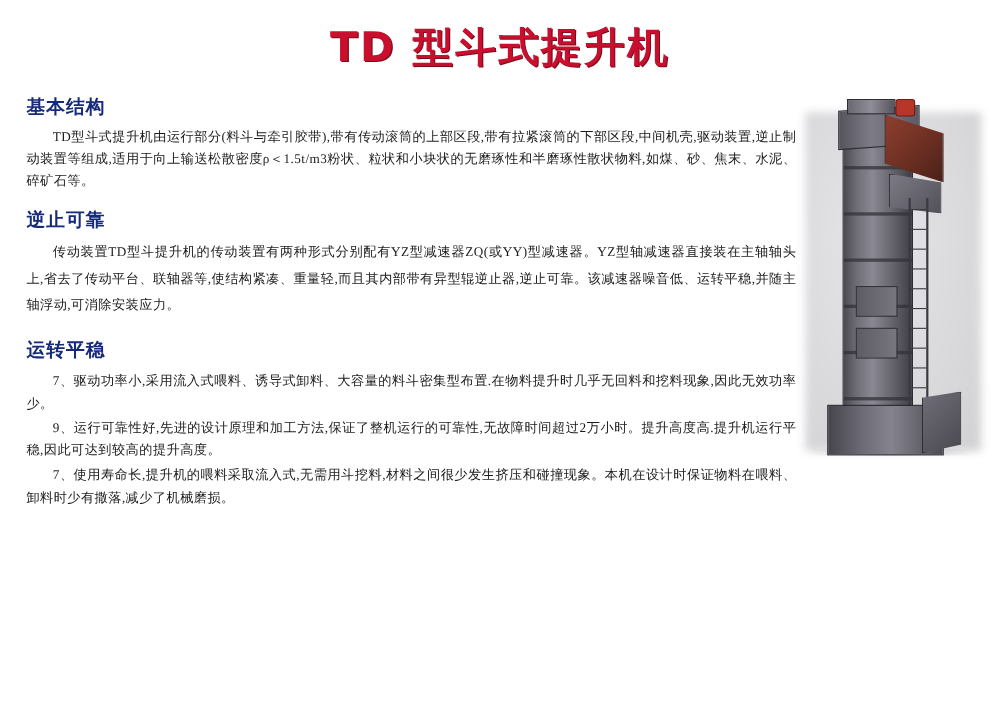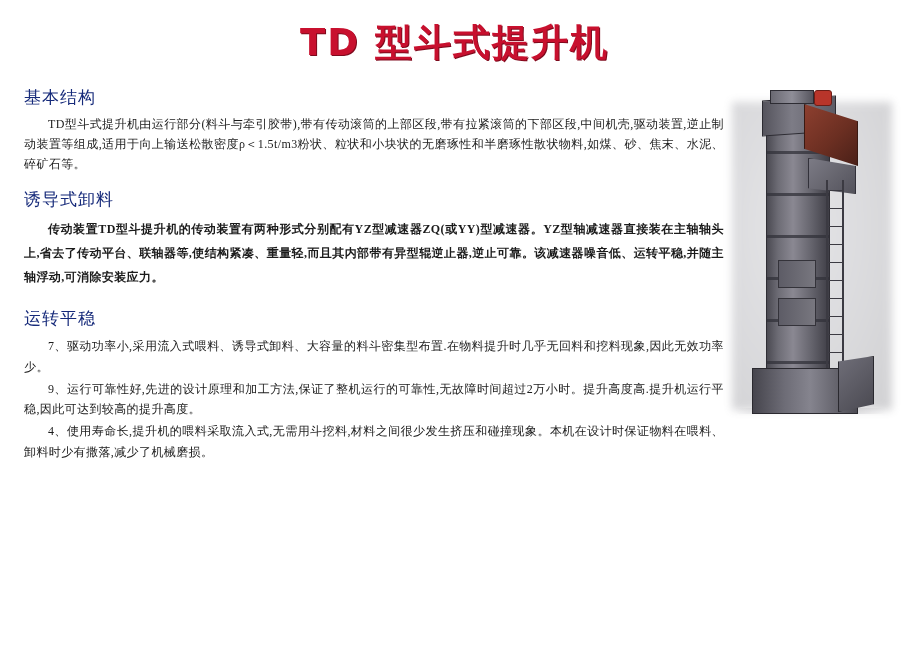--- a/index.html
+++ b/index.html
@@ -35,37 +35,36 @@
     text-shadow: 1px 1px 0 #7e0a1d;
   }
   .content {
     position: absolute;
     top: 86px;
     left: 24px;
     width: 700px;
   }
   .section-head {
     font-family: "DejaVu Sans", "Liberation Sans", sans-serif;
-    font-weight: normal;
+    font-weight: bold;
     font-size: 17px;
     color: #162a7a;
     margin: 0 0 6px 0;
     letter-spacing: 1px;
   }
   .para {
     font-size: 12px;
     line-height: 1.65;
     text-align: justify;
     margin: 0 0 2px 0;
     text-indent: 2em;
     letter-spacing: 0.4px;
   }
   .para.loose {
     line-height: 2.0;
-    font-weight: bold;
   }
   .block-structure {
     margin-top: 14px;
   }
   .block-features {
     margin-top: 18px;
   }
   .features .para {
     line-height: 1.72;
     margin-bottom: 1px;
@@ -218,29 +217,29 @@
   <div class="title">TD 型斗式提升机</div>
 
   <div class="content">
 
     <div class="block-basic">
       <div class="section-head">基本结构</div>
       <p class="para">TD型斗式提升机由运行部分(料斗与牵引胶带),带有传动滚筒的上部区段,带有拉紧滚筒的下部区段,中间机壳,驱动装置,逆止制动装置等组成,适用于向上输送松散密度ρ＜1.5t/m3粉状、粒状和小块状的无磨琢性和半磨琢性散状物料,如煤、砂、焦末、水泥、碎矿石等。</p>
     </div>
 
     <div class="block-structure">
-      <div class="section-head">诱导式卸料</div>
+      <div class="section-head">逆止可靠</div>
       <p class="para loose">传动装置TD型斗提升机的传动装置有两种形式分别配有YZ型减速器ZQ(或YY)型减速器。YZ型轴减速器直接装在主轴轴头上,省去了传动平台、联轴器等,使结构紧凑、重量轻,而且其内部带有异型辊逆止器,逆止可靠。该减速器噪音低、运转平稳,并随主轴浮动,可消除安装应力。</p>
     </div>
 
     <div class="block-features features">
       <div class="section-head">运转平稳</div>
       <p class="para">7、驱动功率小,采用流入式喂料、诱导式卸料、大容量的料斗密集型布置.在物料提升时几乎无回料和挖料现象,因此无效功率少。</p>
       <p class="para">9、运行可靠性好,先进的设计原理和加工方法,保证了整机运行的可靠性,无故障时间超过2万小时。提升高度高.提升机运行平稳,因此可达到较高的提升高度。</p>
-      <p class="para">4、使用寿命长,提升机的喂料采取流入式,无需用斗挖料,材料之间很少发生挤压和碰撞现象。本机在设计时保证物料在喂料、卸料时少有撒落,减少了机械磨损。</p>
+      <p class="para">7、使用寿命长,提升机的喂料采取流入式,无需用斗挖料,材料之间很少发生挤压和碰撞现象。本机在设计时保证物料在喂料、卸料时少有撒落,减少了机械磨损。</p>
     </div>
 
   </div>
 
   <div class="photo">
     <div class="elev-shadow"></div>
     <div class="ground"></div>
 
     <div class="casing">
       <div class="band" style="top:28px"></div>

